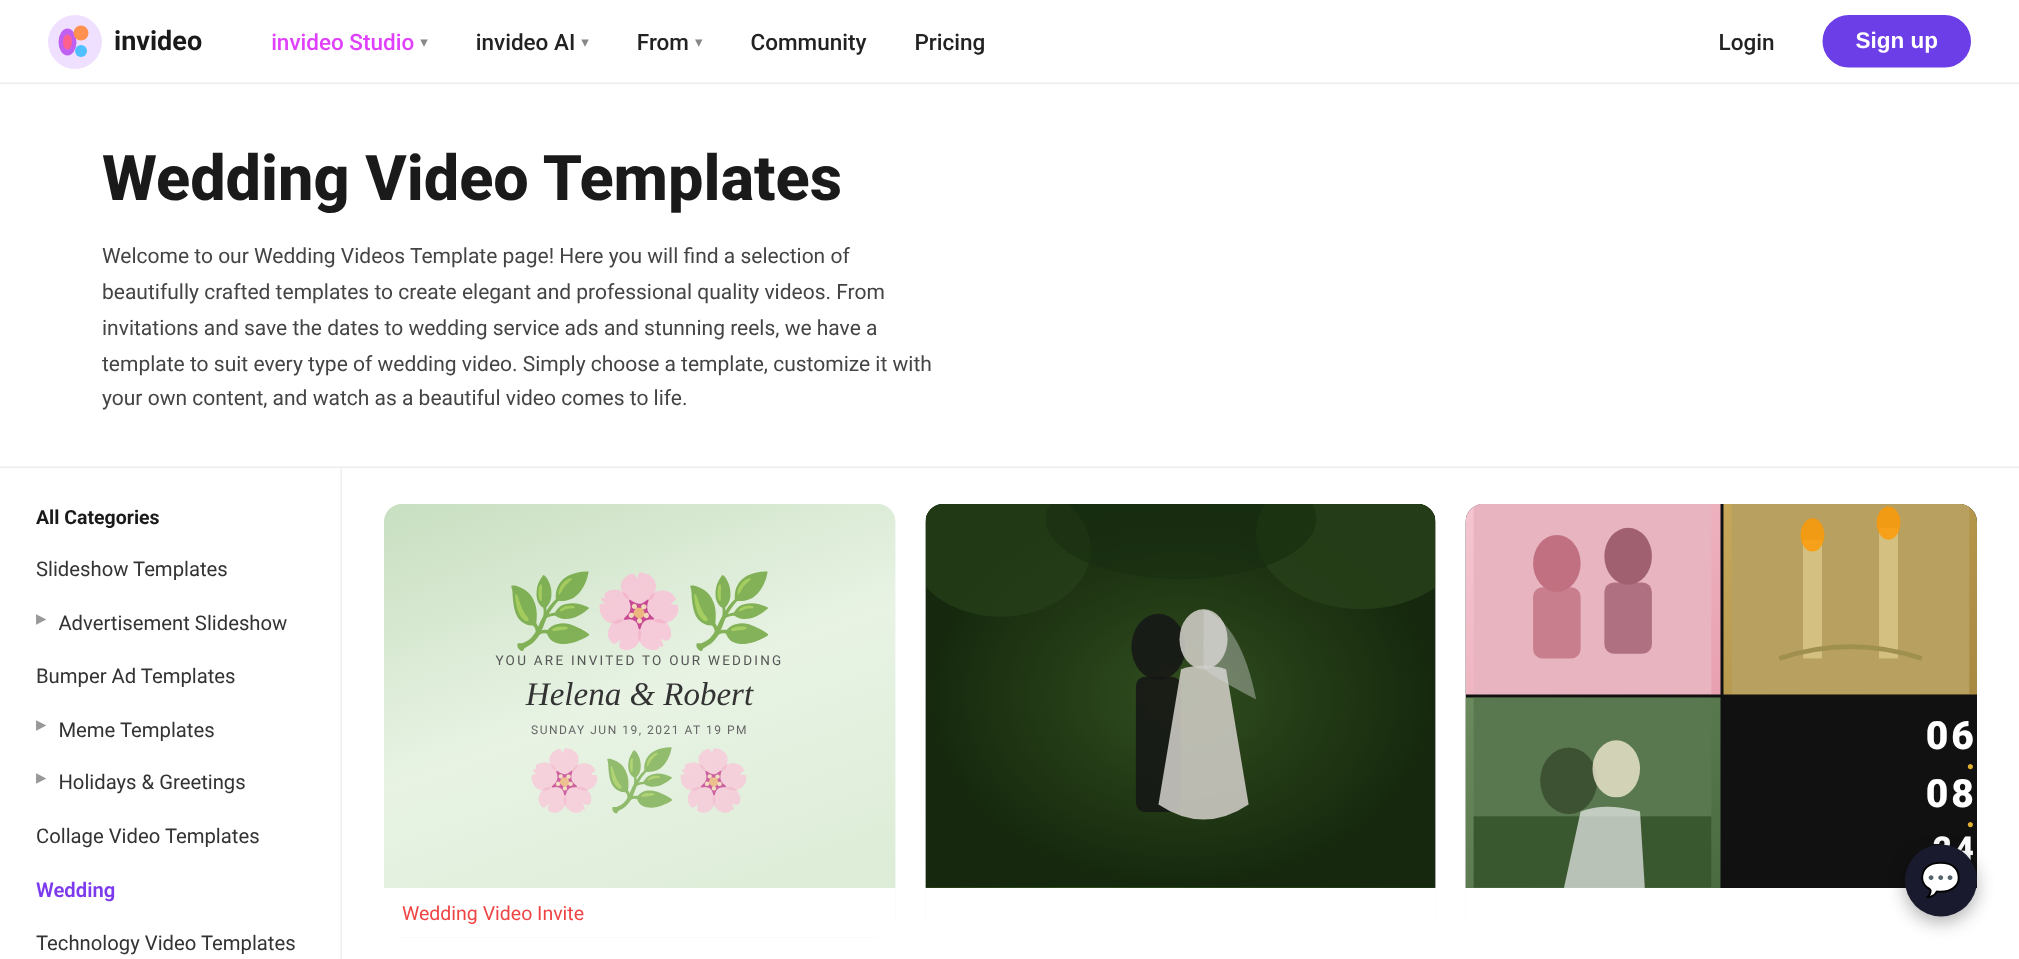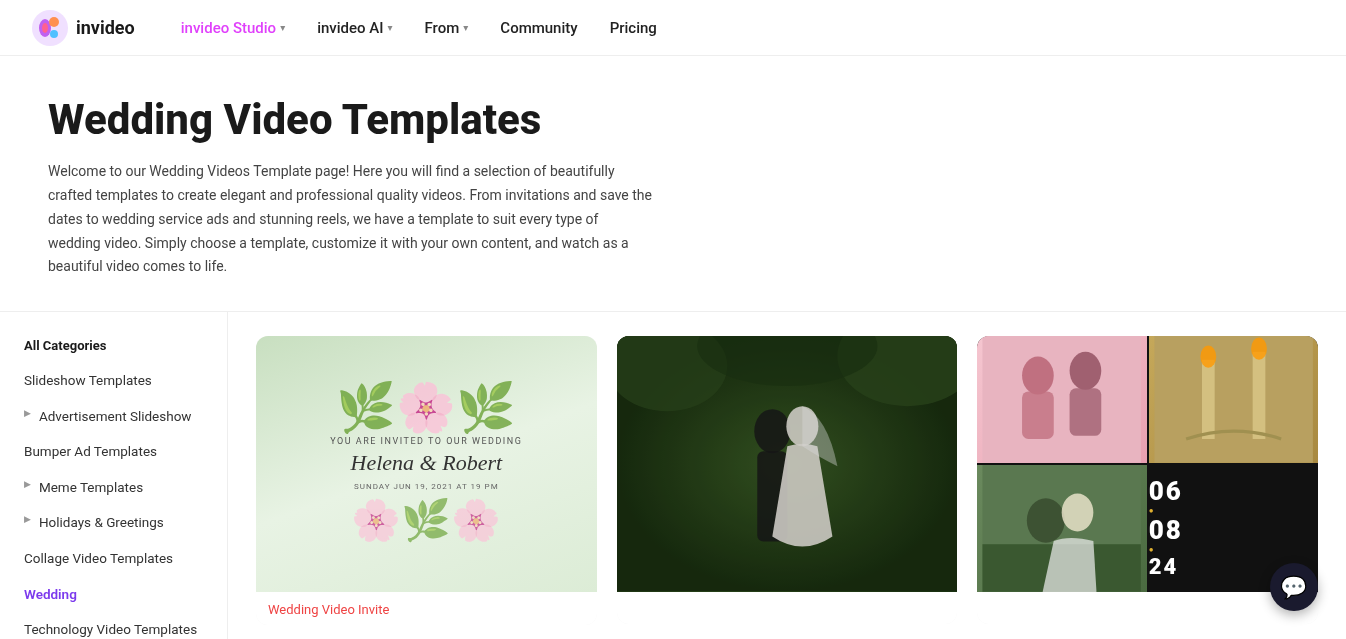--- a/index.html
+++ b/index.html
@@ -71,21 +71,21 @@
       color: #fff;
       background: #6c3ee8;
       border: 2px solid #6c3ee8;
       border-radius: 24px;
       padding: 7px 20px;
       cursor: pointer;
     }
 
     
     .hero {
-      padding: 40px 48px 32px;
+      padding: 40px 68px 32px;
       max-width: 700px;
     }
     .hero-title {
       font-size: 42px;
       font-weight: 800;
       color: #1a1a1a;
       line-height: 1.15;
       margin-bottom: 16px;
     }
     .hero-desc {
@@ -290,20 +290,24 @@
       <span class="chevron">▾</span>
     </div>
     <div class="nav-item">
       <span>Community</span>
     </div>
     <div class="nav-item">
       <span>Pricing</span>
     </div>
   </nav>
 
+  <div class="nav-right">
+    <div class="login-btn">Login</div>
+    <button class="signup-btn">Sign up</button>
+  </div>
 </header>
 
 <section class="hero">
   <h1 class="hero-title">Wedding Video Templates</h1>
   <p class="hero-desc">Welcome to our Wedding Videos Template page! Here you will find a selection of beautifully crafted templates to create elegant and professional quality videos. From invitations and save the dates to wedding service ads and stunning reels, we have a template to suit every type of wedding video. Simply choose a template, customize it with your own content, and watch as a beautiful video comes to life.</p>
 </section>
 
 <div class="divider"></div>
 
 <div class="main-layout">
@@ -413,21 +417,21 @@
         <div class="collage-cell collage-cell-3">
           <svg viewBox="0 0 100 80" width="100%" height="100%" xmlns="http://www.w3.org/2000/svg">
             <rect width="100" height="80" fill="#5a7850"></rect>
             <rect x="0" y="50" width="100" height="30" fill="#3a5830"></rect>
             <ellipse cx="40" cy="35" rx="12" ry="14" fill="#2a3820" opacity="0.6"></ellipse>
             <ellipse cx="60" cy="30" rx="10" ry="12" fill="#f0e8d0" opacity="0.8"></ellipse>
             <path d="M45 48 Q55 44 70 48 L72 80 Q55 85 38 80Z" fill="#f0f0f0" opacity="0.7"></path>
           </svg>
         </div>
 
-        <div class="collage-cell collage-cell-4" style="background:#111; color:#fff; display:flex; flex-direction:column; align-items:flex-start; justify-content:center; gap:2px;">
+        <div class="collage-cell collage-cell-4" style="background:#111; color:#fff; display:flex; flex-direction:column; align-items:flex-end; justify-content:center; gap:2px;">
           <span style="font-size:26px; font-weight:900; letter-spacing:2px; line-height:1;">06</span>
           <span style="font-size:8px; color:#e0b030;">●</span>
           <span style="font-size:26px; font-weight:900; letter-spacing:2px; line-height:1;">08</span>
           <span style="font-size:8px; color:#e0b030;">●</span>
           <span style="font-size:22px; font-weight:900; letter-spacing:2px; line-height:1;">24</span>
         </div>
       </div>
       <div class="card-label" style="min-height:32px;"></div>
     </div>
 

